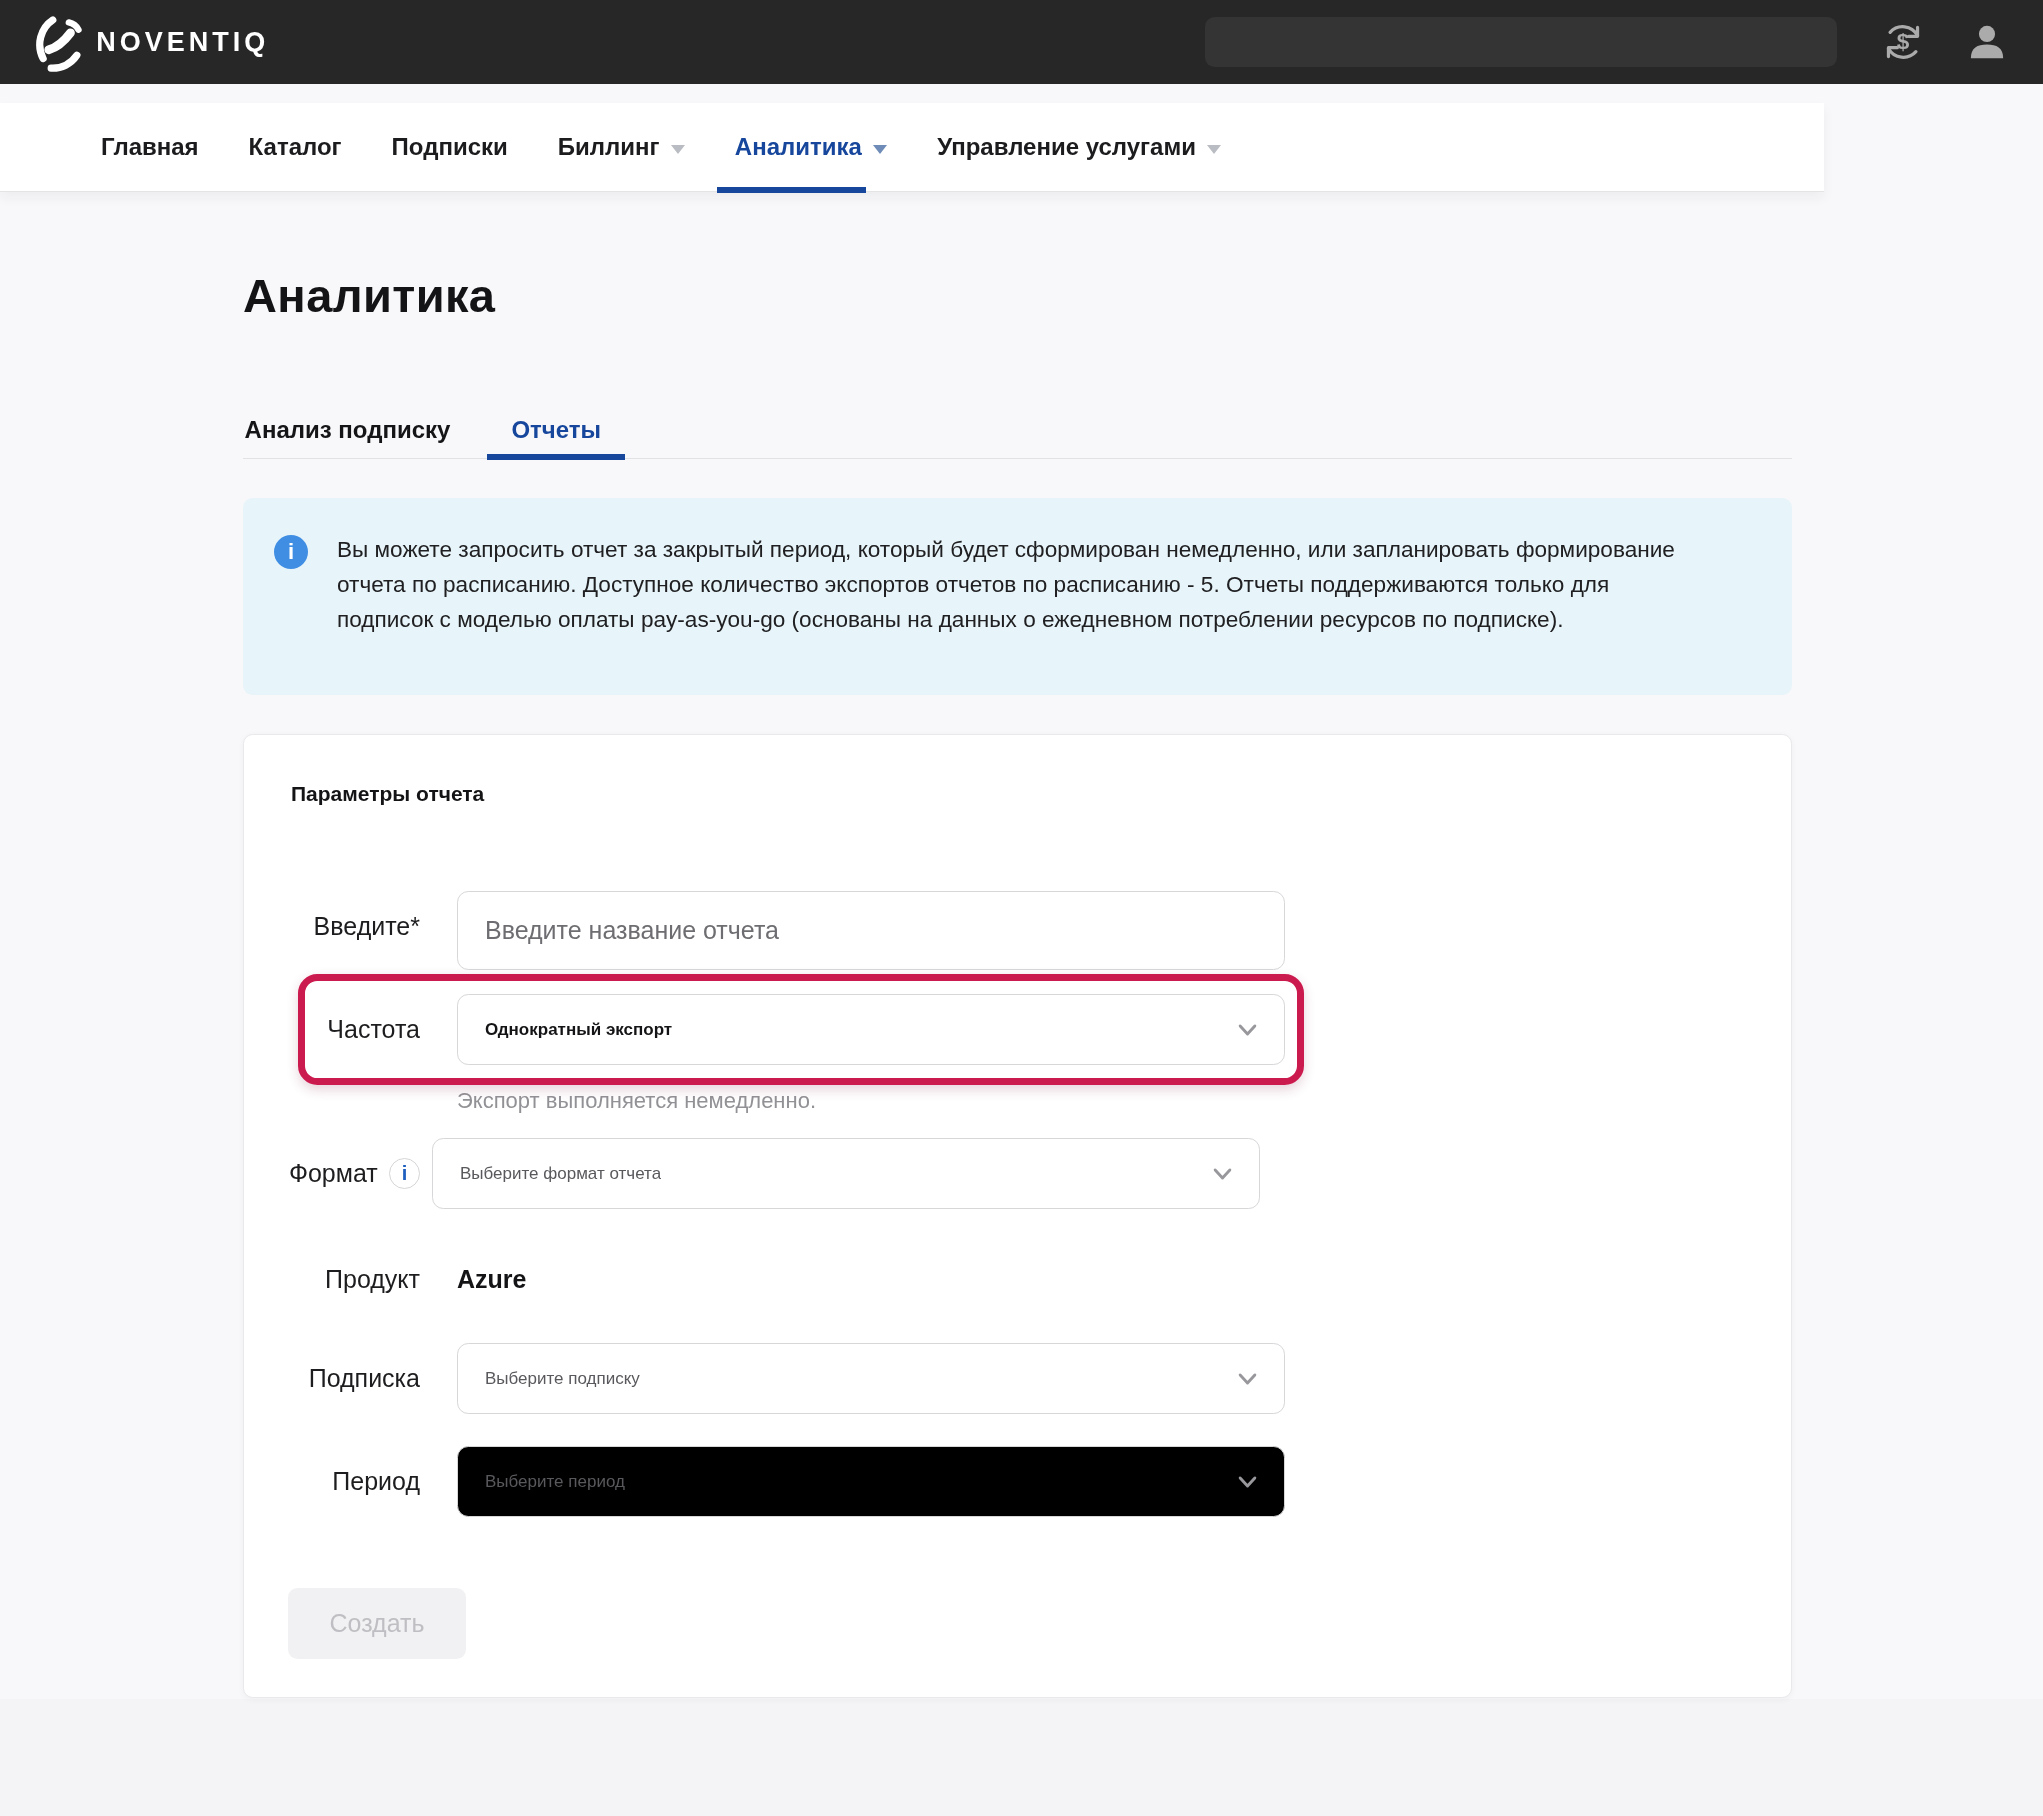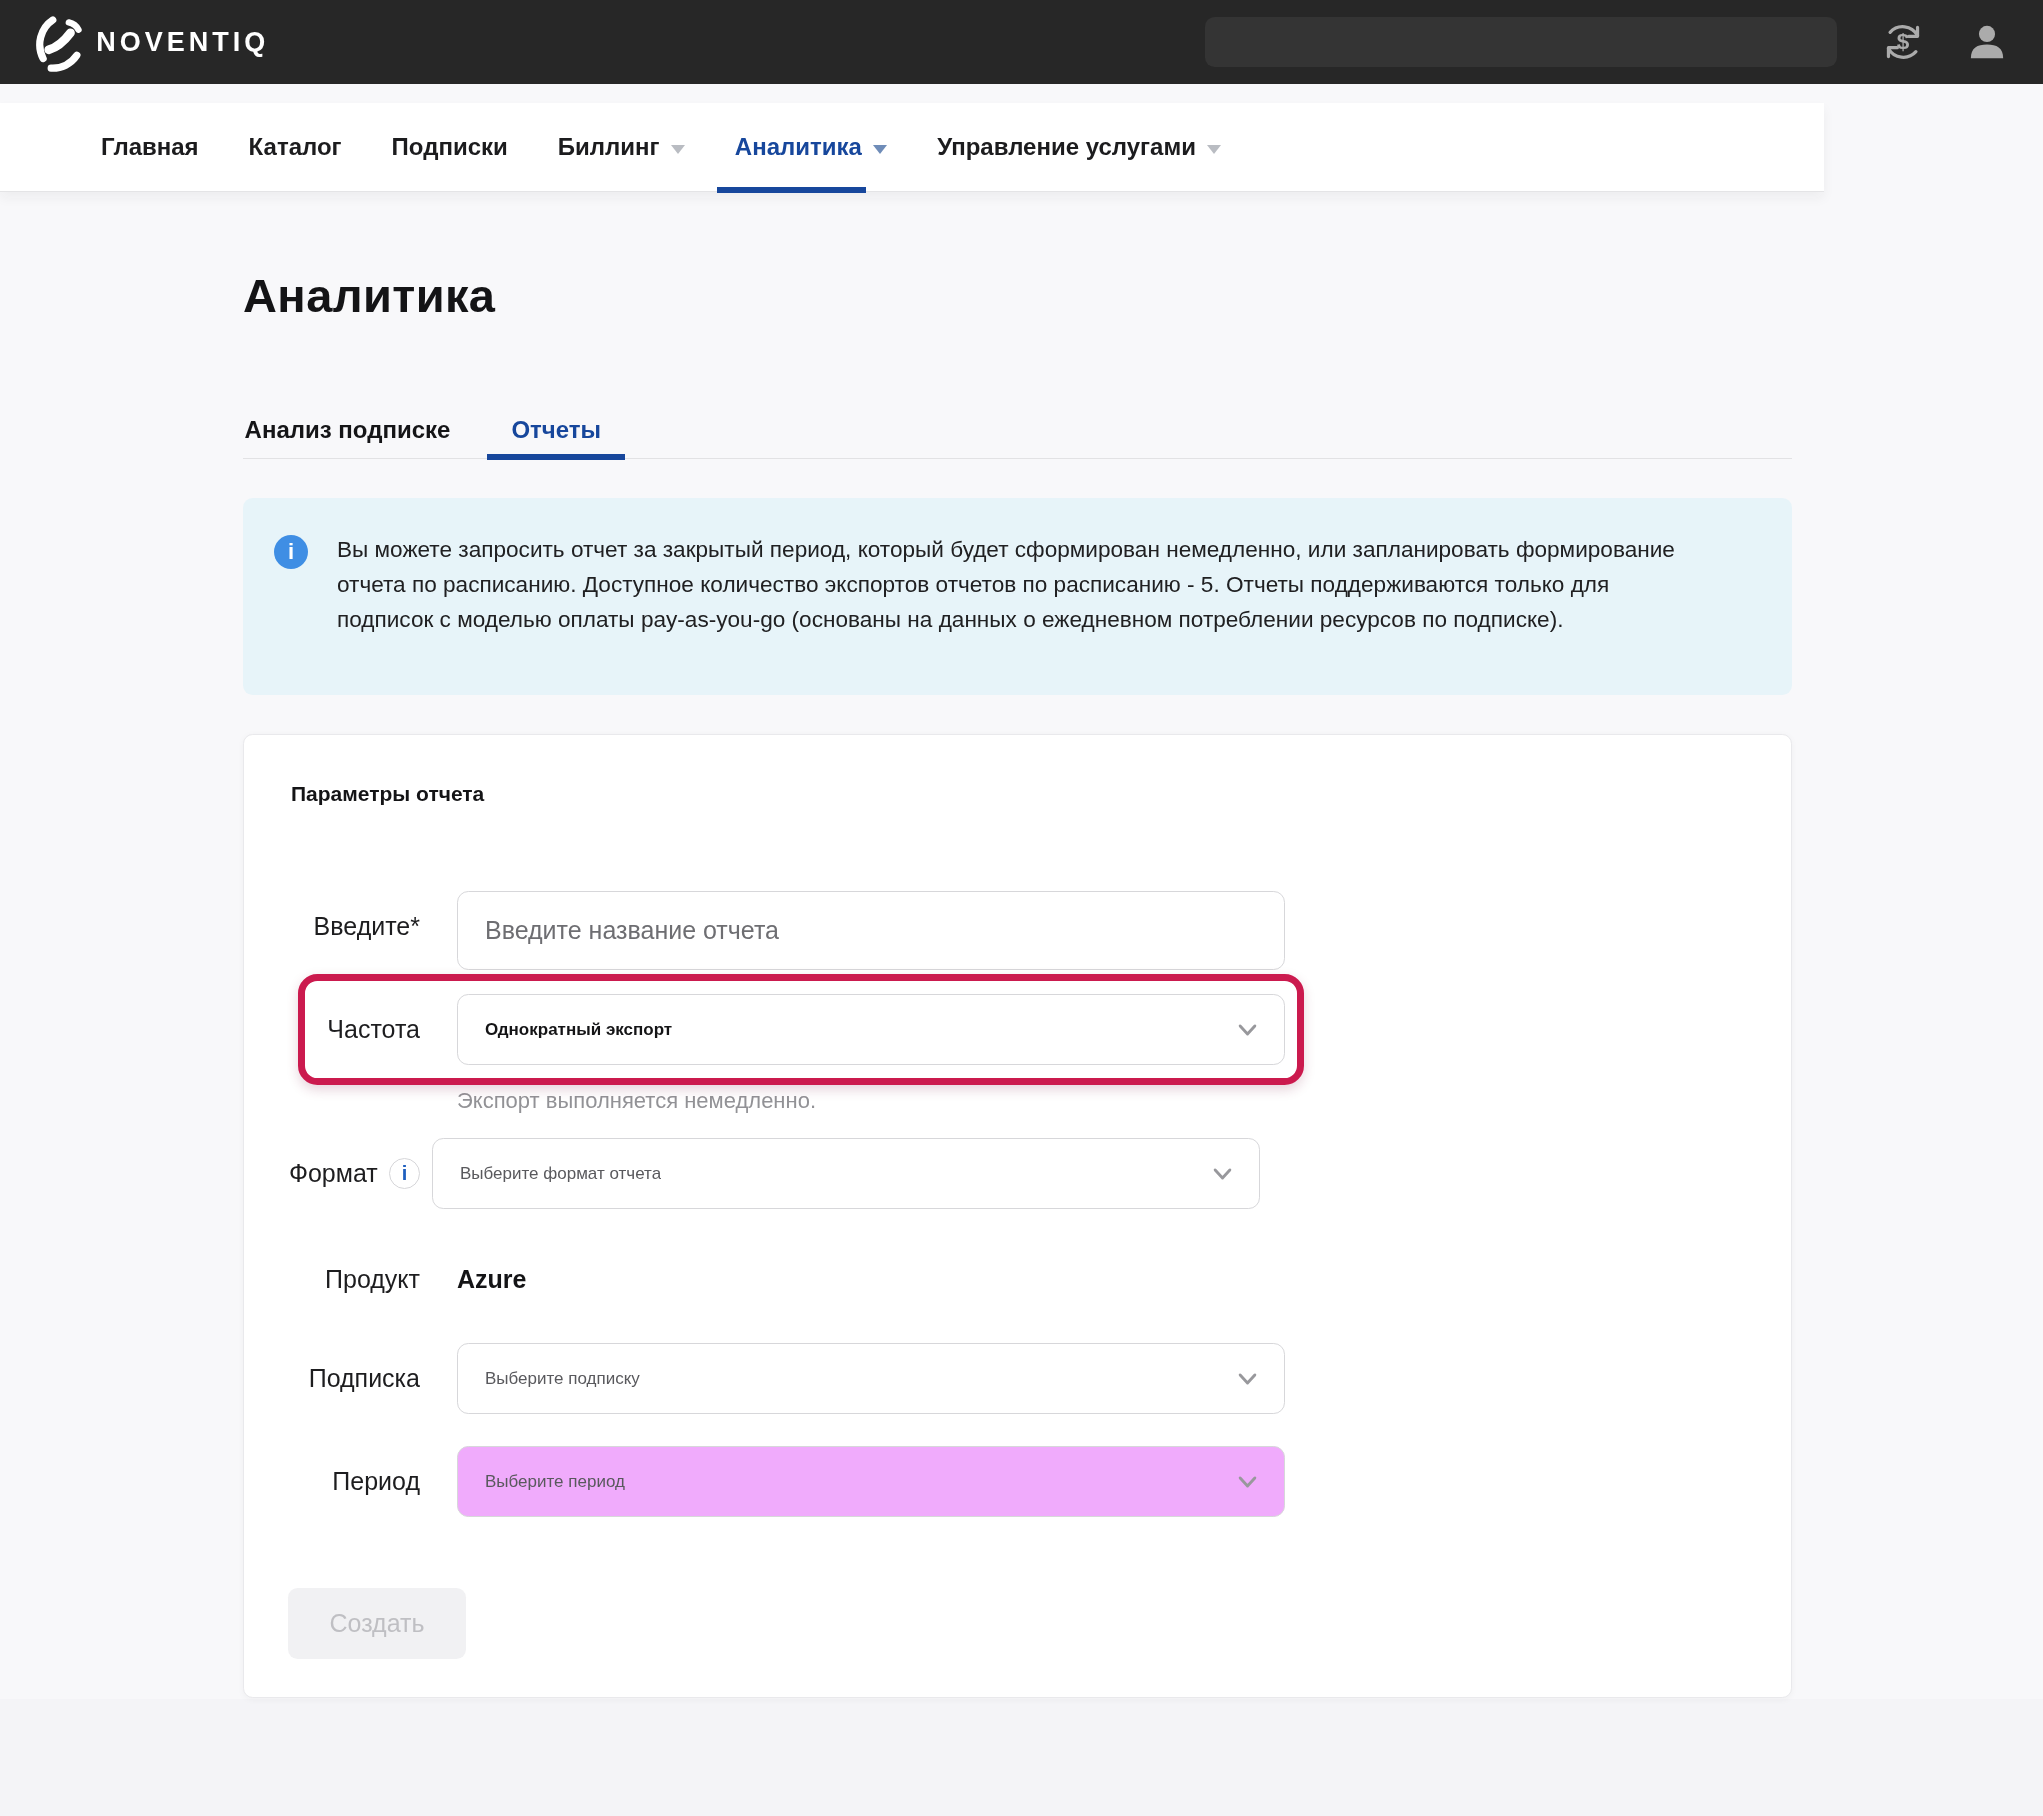--- a/index.html
+++ b/index.html
@@ -116,21 +116,21 @@
   }
   .text-input::placeholder { color:#6e6e72; opacity:1; }
 
   .select {
     width:828px; height:71px; border:1.6px solid #d7d7da; border-radius:11.3px;
     background:#ffffff; display:flex; align-items:center; padding:0 61px 0 27px;
     font-size:17px; color:#59595d; cursor:pointer; position:relative;
   }
   .select .sel-value { white-space:nowrap; overflow:hidden; text-overflow:ellipsis; }
   .select.filled .sel-value { color:#141416; font-weight:700; }
-  .select.muted { background:#f0abfc; }
+  .select.muted { background:#000000; }
   .chevron { position:absolute; right:21px; top:50%; transform:translateY(-50%); width:31px; height:31px; }
 
   .row-name { top:156px; }   .row-name .flabel { height:71px; }
   .row-frequency { top:259px; } .row-frequency .flabel { height:71px; }
   .helper-text { position:absolute; left:213px; top:353px; font-size:22px; color:#929296; }
   .row-format { top:403px;gap:12px; } .row-format .flabel { height:71px; }
   .row-product { top:520px; } .row-product .flabel { height:48px; }
   .product-value { font-size:25px; font-weight:700; color:#141416; display:flex; align-items:center; height:48px; }
   .row-subscription { top:608px; } .row-subscription .flabel { height:71px; }
   .row-period { top:711px; } .row-period .flabel { height:71px; }
@@ -211,21 +211,21 @@
   </div>
 </nav>
 
 <div class="content"></div>
 <div class="footer-strip"></div>
 
 <h1 class="page-title">Аналитика</h1>
 
 <div class="tabs">
   <div class="tab">
-    <span>Анализ подписке</span>
+    <span>Анализ подписку</span>
   </div>
   <div class="tab active">
     <span>Отчеты</span>
     <span class="tab-underline"></span>
   </div>
 </div>
 
 <div class="banner">
   <i class="banner-icon">i</i>
   <p class="banner-text">Вы можете запросить отчет за закрытый период, который будет сформирован немедленно, или запланировать формирование отчета по расписанию. Доступное количество экспортов отчетов по расписанию - 5. Отчеты поддерживаются только для подписок с моделью оплаты pay-as-you-go (основаны на данных о ежедневном потреблении ресурсов по подписке).</p>

